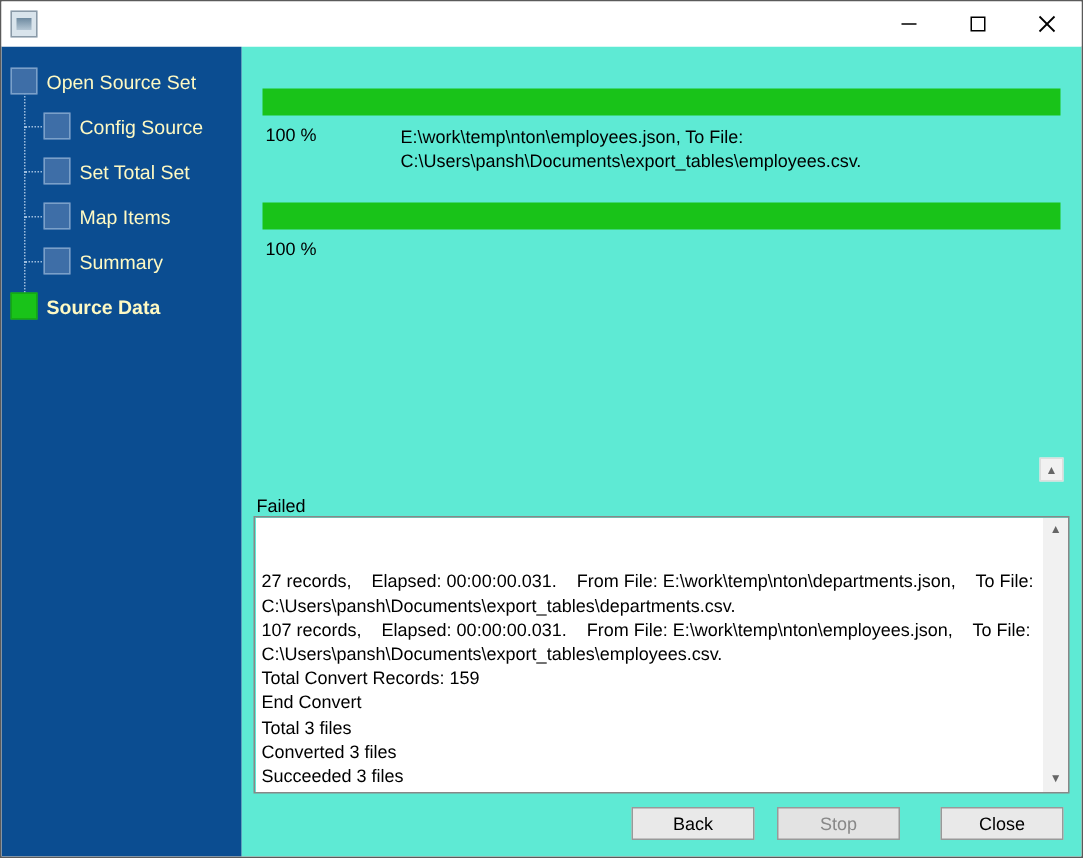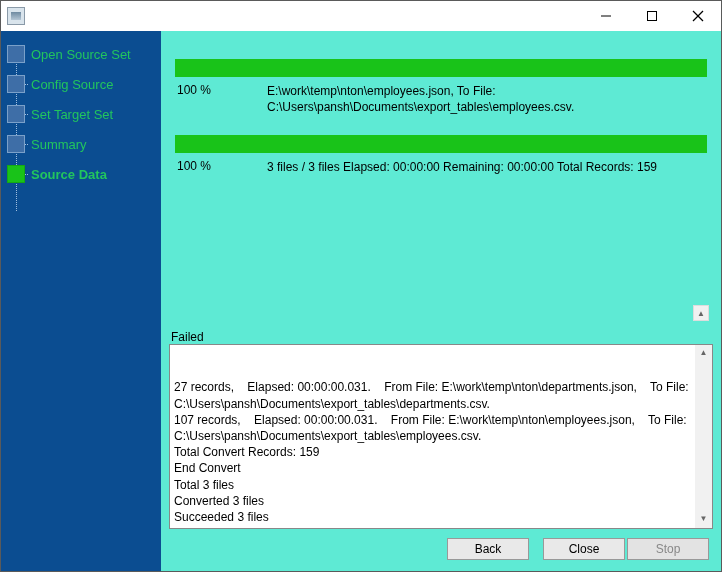--- a/index.html
+++ b/index.html
@@ -7,42 +7,42 @@
   .window { width: 722px; height: 572px; border: 1px solid #5a5a5a; display: flex; flex-direction: column; }
   .titlebar { height: 30px; background: #fff; display: flex; align-items: center; justify-content: space-between; padding: 0 0 0 6px; }
   .titlebar-icon { width: 18px; height: 18px; background: #d9e4ec; border: 1px solid #8a9aa8; display: flex; align-items: center; justify-content: center; }
   .titlebar-icon::after { content:""; width:10px; height:8px; background: linear-gradient(#6e8aa0,#b4c6d4); }
   .win-controls { display: flex; height: 100%; }
   .win-btn { width: 46px; height: 100%; display: flex; align-items: center; justify-content: center; cursor: pointer; }
   .win-btn svg { width: 12px; height: 12px; }
   .body { flex: 1; display: flex; overflow: hidden; }
   .sidebar { width: 160px; background: #0b4d91; position: relative; }
   .tree { padding: 8px 0 0 6px; }
-  .node { display: flex; align-items: center; height: 30px; color: #22c55e; font-size: 13px; cursor: pointer; position: relative; }
+  .node { display: flex; align-items: center; height: 30px; color: #fef9c3; font-size: 13px; cursor: pointer; position: relative; }
   .node .box { width: 18px; height: 18px; background: #3e6ea7; border: 1px solid #7aa0c9; margin-right: 6px; flex-shrink:0; }
   .node.active .box { background: #19c319; border-color: #15a815; }
   .node.active { font-weight: 700; }
-  .child { }
+  .child { margin-left: 22px; }
   
   .connector-v { position:absolute; left: 15px; top: 28px; width:0; border-left:1px dotted #9fbede; height: 152px; }
   .connector-h { position:absolute; left: 15px; width: 12px; height:0; border-top:1px dotted #9fbede; }
   .main { flex: 1; display: flex; flex-direction: column; padding: 8px; background: #5eead4; }
   .progress-area { height: 285px; border: 0; padding: 6px 6px 0 6px; position: relative; }
   .progbar { height: 18px; background: #19c319; margin: 40px 0 4px 0; }
   .progbar.first { margin-top: 14px; }
   .proginfo { display: flex; font-size: 12px; color:#000; padding: 2px 2px; }
   .proginfo .pct { width: 90px; }
   .proginfo .details { flex:1; line-height: 1.35; }
   .scroll-corner { position:absolute; right:4px; top:266px; width:16px; height:16px; background:#f1f1f1; color:#666; display:flex; align-items:center; justify-content:center; font-size:8px; border:1px solid #ddd; }
   .output-label { margin-top: 6px; padding-left: 2px; }
   .output { flex: 1; border: 1px solid #888; background: #fff; padding: 2px 4px; overflow: auto; font-size: 12px; line-height: 1.35; white-space: pre-wrap; position: relative; }
   .output-scroll { position:absolute; right:0; top:0; width:17px; height:100%; background:#f1f1f1; display:flex; flex-direction:column; }
   .sb-btn { height:17px; display:flex; align-items:center; justify-content:center; font-size:8px; color:#666; }
   .sb-track { flex:1; }
-  .buttons { height: 34px; display: flex; align-items: center; justify-content: flex-end; gap: 2px; padding: 6px 4px 0 4px; }
+  .buttons { height: 34px; display: flex; align-items: center; justify-content: flex-end; gap: 15px; padding: 6px 4px 0 4px; }
   .btn { width: 82px; height: 22px; border: 1px solid #999; background: #e9e9e9; font-size: 12px; cursor: pointer; }
   .btn.disabled { color: #888; background:#e3e3e3; }
   .btn.primary { border: 2px solid #0a6ad6; background: #e8f0fb; }
   .btn.bold { font-weight: 700; }
   .btn.divider-before { margin-left: 12px; }
 </style>
 </head>
 <body>
 
 <div class="window">
@@ -81,21 +81,25 @@
         <div class="node">
           <div class="box"></div>
           <span>Open Source Set</span>
         </div>
         <div class="node child">
           <div class="box"></div>
           <span>Config Source</span>
         </div>
         <div class="node child">
           <div class="box"></div>
-          <span>Set Target Set</span>
+          <span>Set Total Set</span>
+        </div>
+        <div class="node child">
+          <div class="box"></div>
+          <span>Map Items</span>
         </div>
         <div class="node child">
           <div class="box"></div>
           <span>Summary</span>
         </div>
         <div class="node active">
           <div class="box"></div>
           <span>Source Data</span>
         </div>
       </div>
@@ -108,35 +112,34 @@
           <div class="pct">100 %</div>
           <div class="details">
             <div>E:\work\temp\nton\employees.json,    To File:</div>
             <div>C:\Users\pansh\Documents\export_tables\employees.csv.</div>
           </div>
         </div>
 
         <div class="progbar" style="margin-top:18px"></div>
         <div class="proginfo">
           <div class="pct">100 %</div>
-          <div class="details">3 files / 3 files    Elapsed: 00:00:00    Remaining: 00:00:00    Total Records: 159</div>
         </div>
         <div class="scroll-corner">▲</div>
       </div>
 
       <div class="output-label">Failed</div>
       <div class="output">
         <div id="output-lines" style="padding-right:18px;"><div>27 records,    Elapsed: 00:00:00.031.    From File: E:\work\temp\nton\departments.json,    To File: C:\Users\pansh\Documents\export_tables\departments.csv.</div><div>107 records,    Elapsed: 00:00:00.031.    From File: E:\work\temp\nton\employees.json,    To File: C:\Users\pansh\Documents\export_tables\employees.csv.</div><div>Total Convert Records: 159</div><div>End Convert</div><div>Total 3 files</div><div>Converted 3 files</div><div>Succeeded 3 files</div><div>Failed (partly) 0 files</div></div>
         <div class="output-scroll">
           <div class="sb-btn">▲</div>
           <div class="sb-track"></div>
           <div class="sb-btn">▼</div>
         </div>
       </div>
 
       <div class="buttons">
         <button class="btn">Back</button>
+        <button class="btn disabled">Stop</button>
         <button class="btn divider-before">Close</button>
-        <button class="btn disabled">Stop</button>
       </div>
     </div>
   </div>
 </div>
 
 </body></html>

